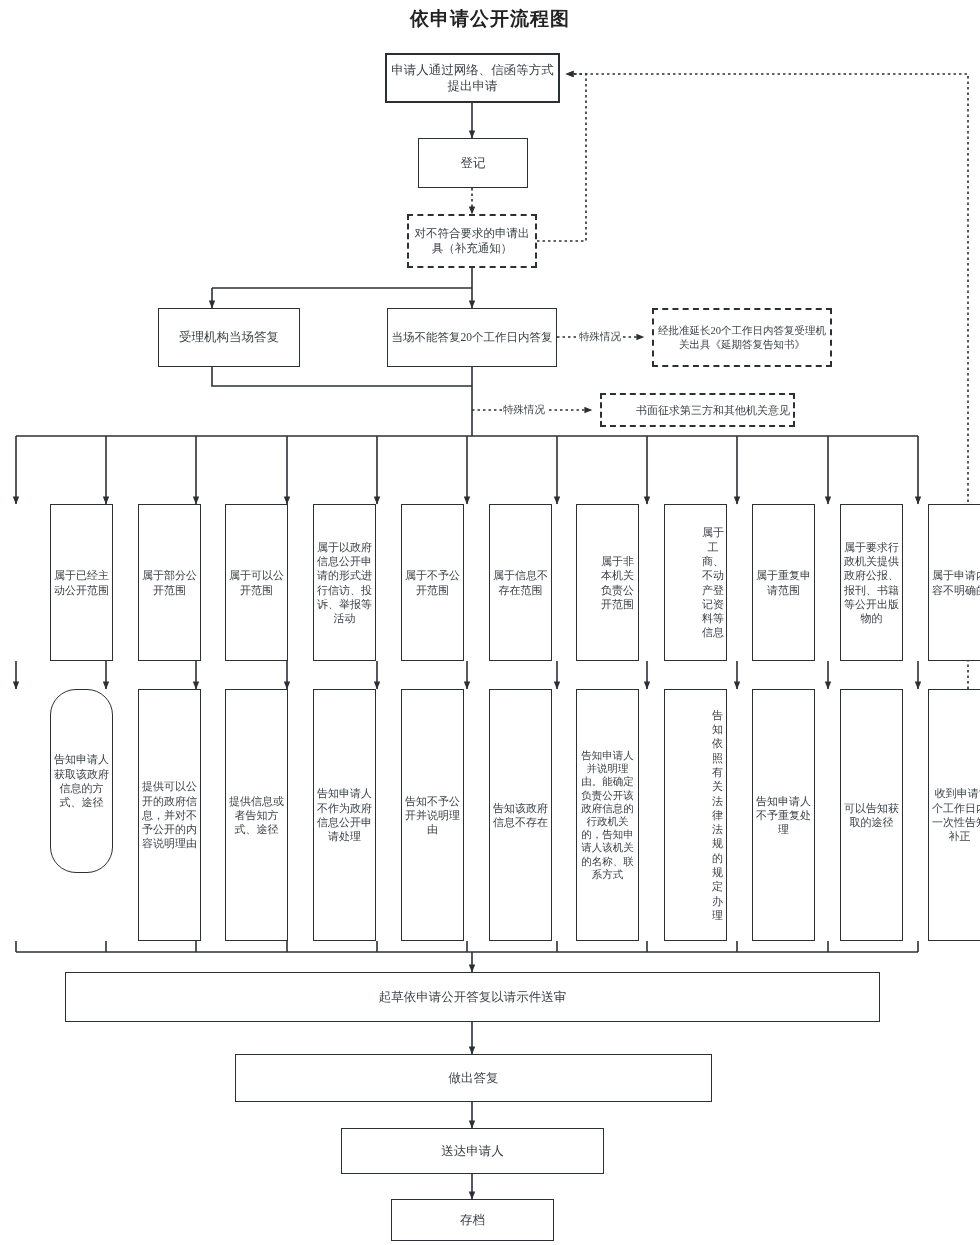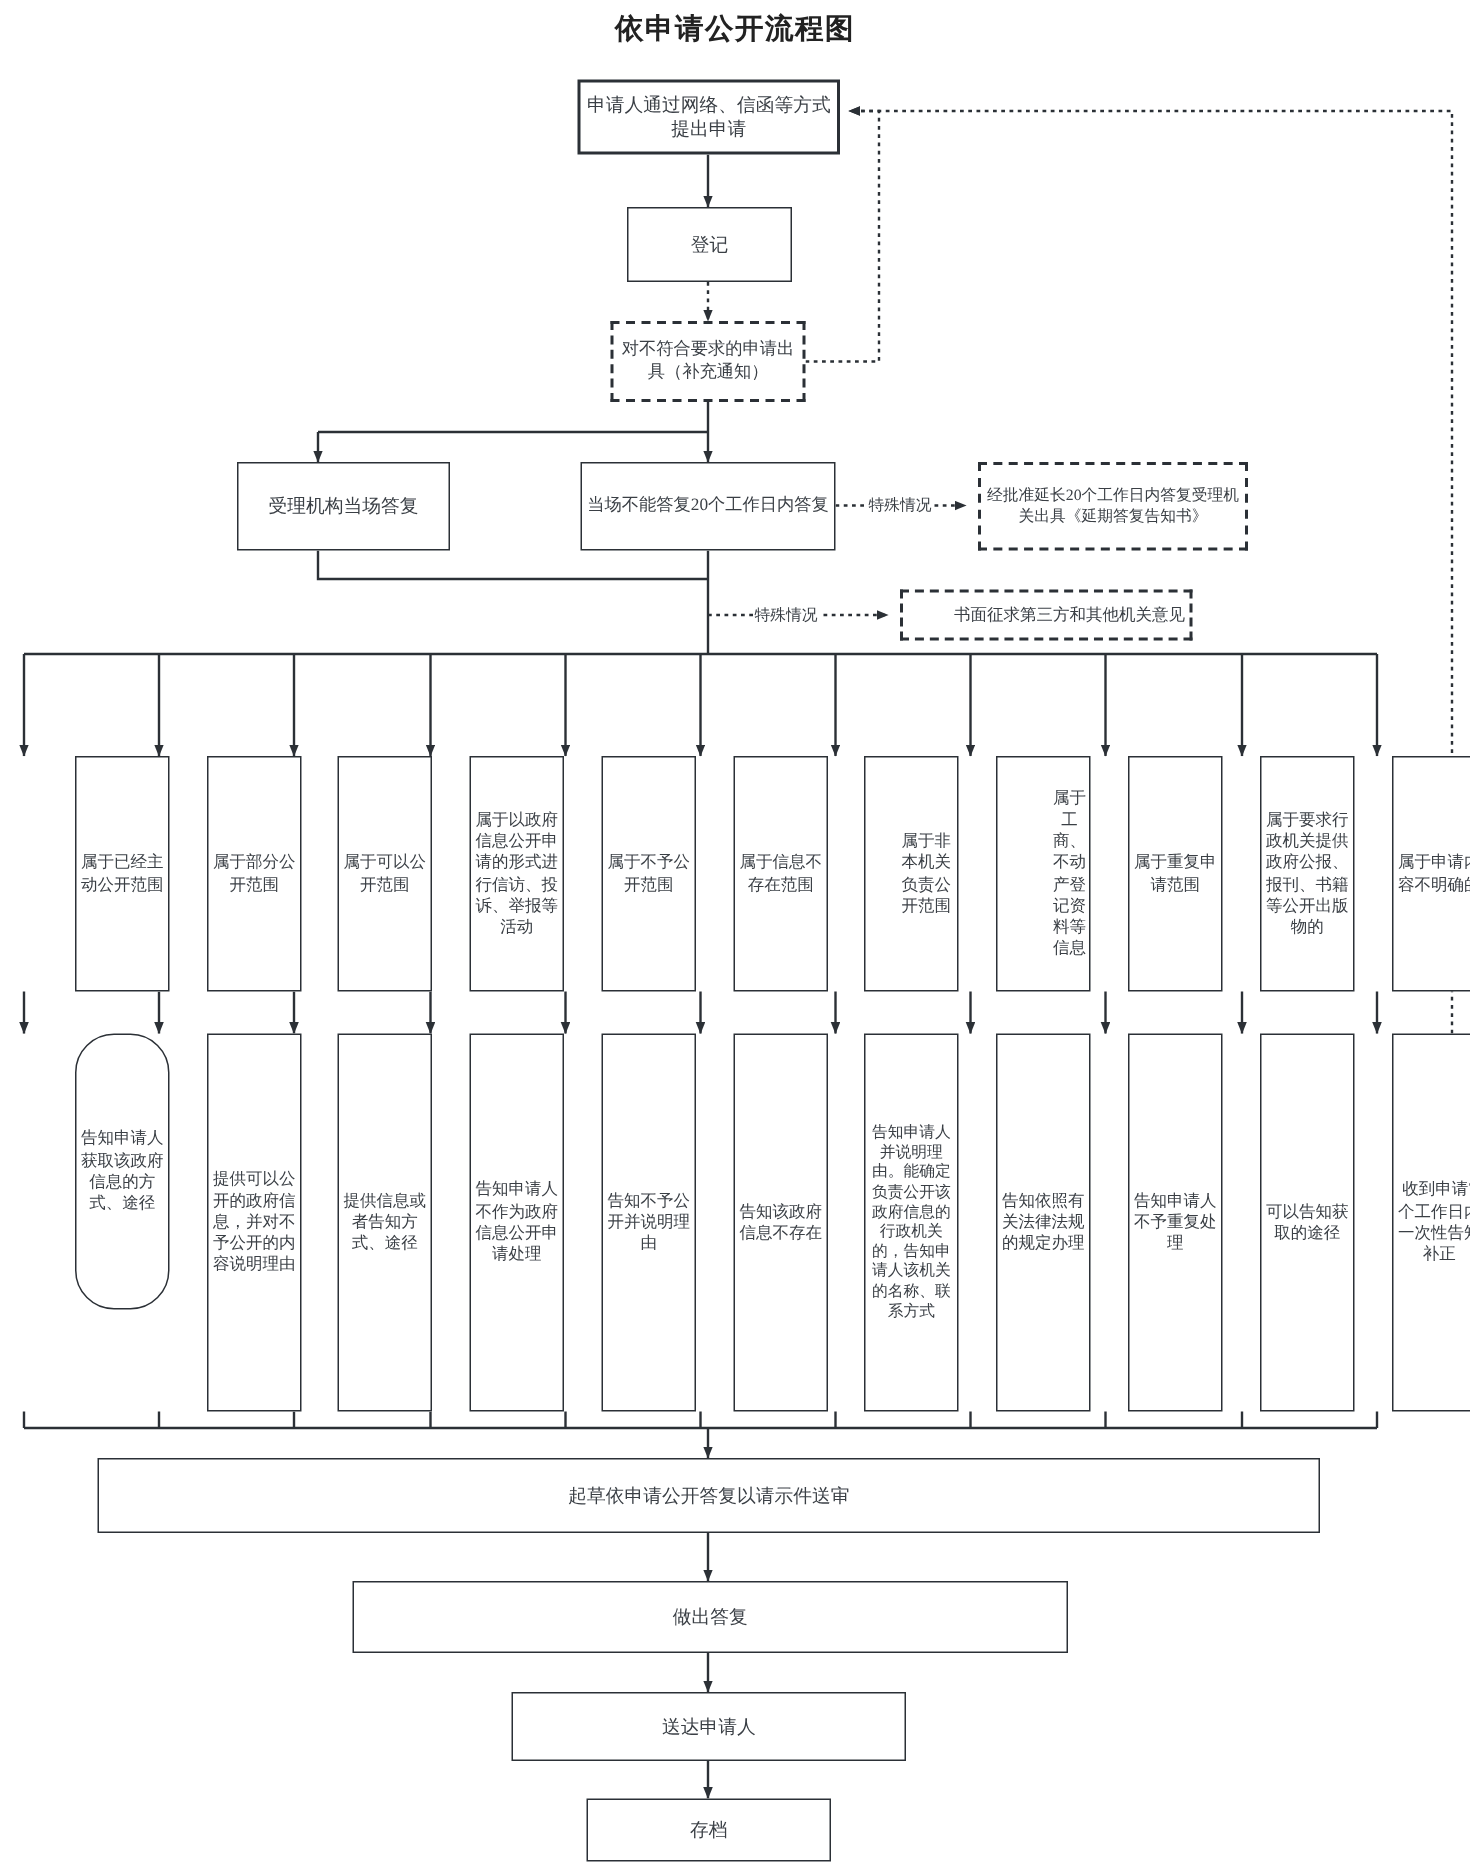--- a/index.html
+++ b/index.html
@@ -244,21 +244,21 @@
     </div>
   <div class="node cat" style="left:353px; top:689px; width:63px; height:252px;">
       <span class="txt">告知不予公开并说明理由</span>
     </div>
   <div class="node cat" style="left:441px; top:689px; width:63px; height:252px;">
       <span class="txt">告知该政府信息不存在</span>
     </div>
   <div class="node cat" style="left:528px; top:689px; width:63px; height:252px; font-size:10.5px; line-height:1.26;">
       <span class="txt">告知申请人并说明理由。能确定负责公开该政府信息的行政机关的，告知申请人该机关的名称、联系方式</span>
     </div>
-  <div class="node cat" style="left:616px; top:689px; width:63px; height:252px;">
+  <div class="node cat" style="left:616px; top:689px; width:63px; height:252px;padding-left:44px;">
       <span class="txt">告知依照有关法律法规的规定办理</span>
     </div>
   <div class="node cat" style="left:704px; top:689px; width:63px; height:252px;">
       <span class="txt">告知申请人不予重复处理</span>
     </div>
   <div class="node cat" style="left:792px; top:689px; width:63px; height:252px;">
       <span class="txt">可以告知获取的途径</span>
     </div>
   <div class="node cat" style="left:880px; top:689px; width:63px; height:252px;">
       <span class="txt">收到申请7个工作日内一次性告知补正</span>

